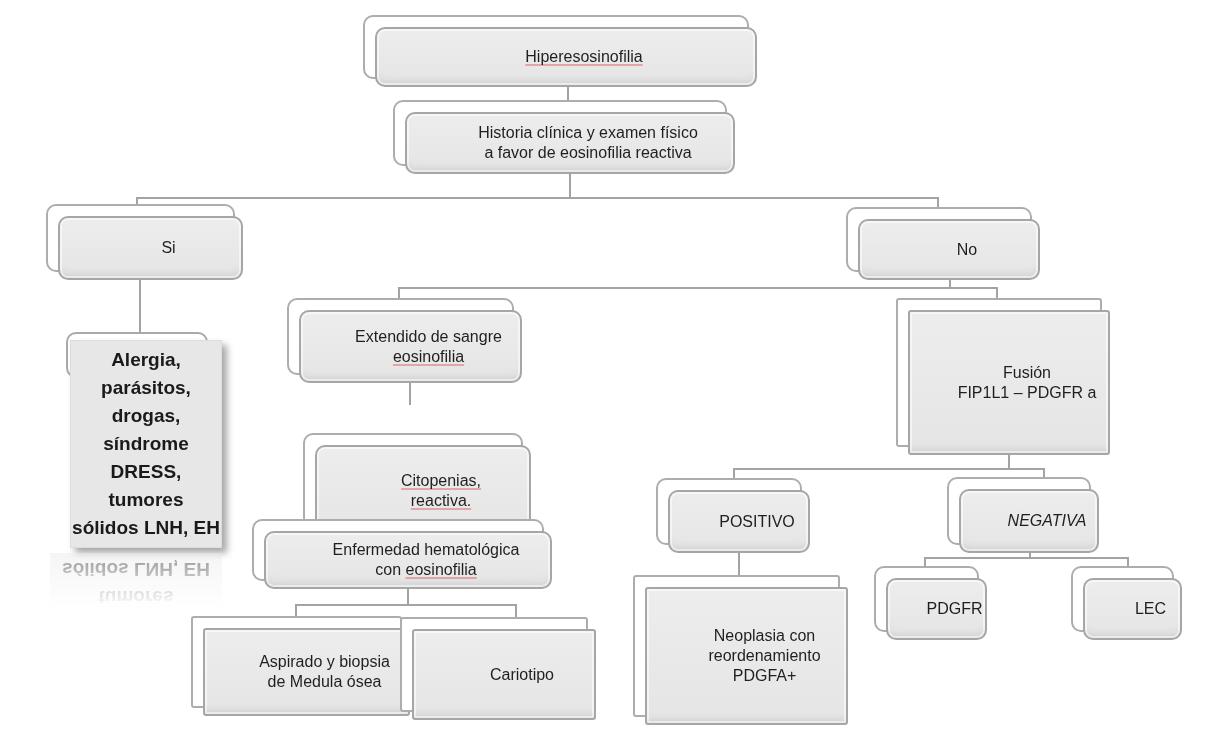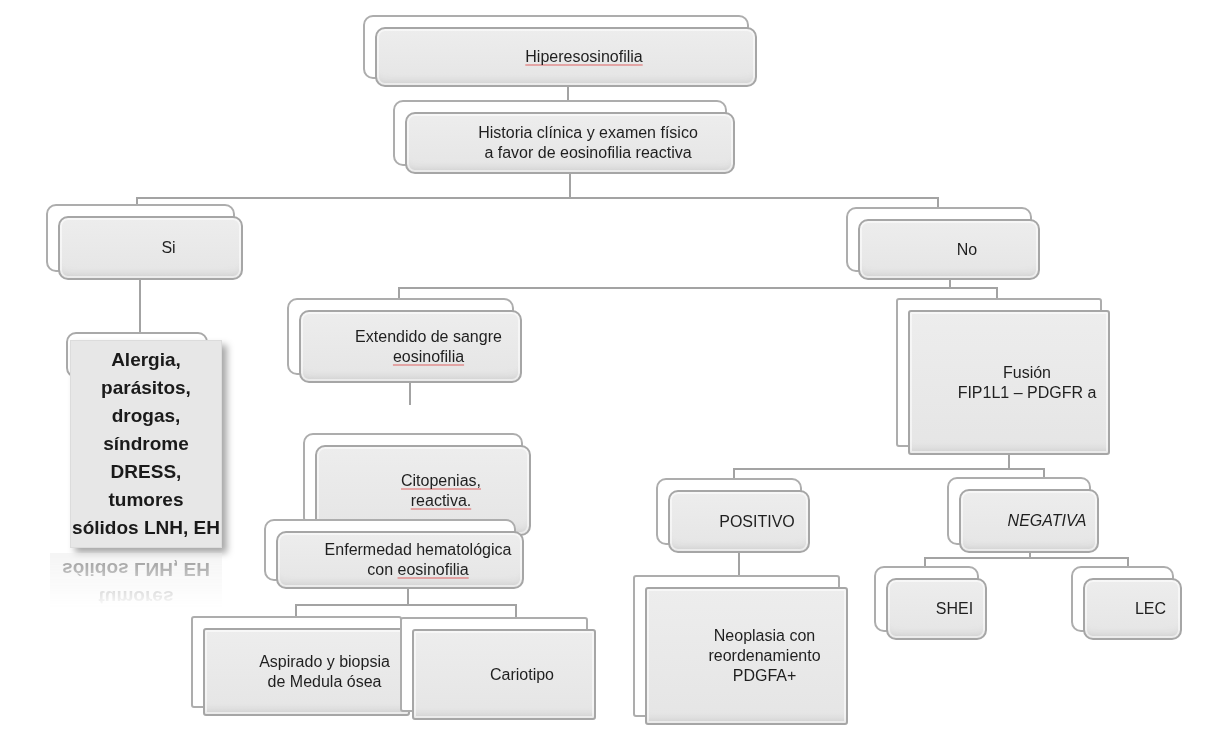--- a/index.html
+++ b/index.html
@@ -146,21 +146,21 @@
     </div>
   </div>
 
   <div class="node" style="left:315px;top:416px;width:216px;height:91px;margin-top:29px;">
     <div class="back"></div>
     <div class="face">
       <span class="label"><span class="spell">Citopenias,</span><br><span class="spell">reactiva.</span></span>
     </div>
   </div>
 
-  <div class="node" style="left:276px;top:531px;width:248px;height:58px;">
+  <div class="node" style="left:264px;top:531px;width:288px;height:58px;">
     <div class="back"></div>
     <div class="face">
       <span class="label"><span>Enfermedad hematológica</span><br><span>con </span><span class="spell">eosinofilia</span></span>
     </div>
   </div>
 
   <div class="node r16" style="left:203px;top:628px;width:207px;height:88px;">
     <div class="back"></div>
     <div class="face">
       <span class="label">Aspirado y biopsia
@@ -202,21 +202,21 @@
     <div class="face">
       <span class="label">Neoplasia con
 reordenamiento
 PDGFA+</span>
     </div>
   </div>
 
   <div class="node" style="left:886px;top:578px;width:101px;height:62px;">
     <div class="back"></div>
     <div class="face">
-      <span class="label">SHEI</span>
+      <span class="label">PDGFR</span>
     </div>
   </div>
 
   <div class="node" style="left:1083px;top:578px;width:99px;height:62px;">
     <div class="back"></div>
     <div class="face">
       <span class="label">LEC</span>
     </div>
   </div>
 

